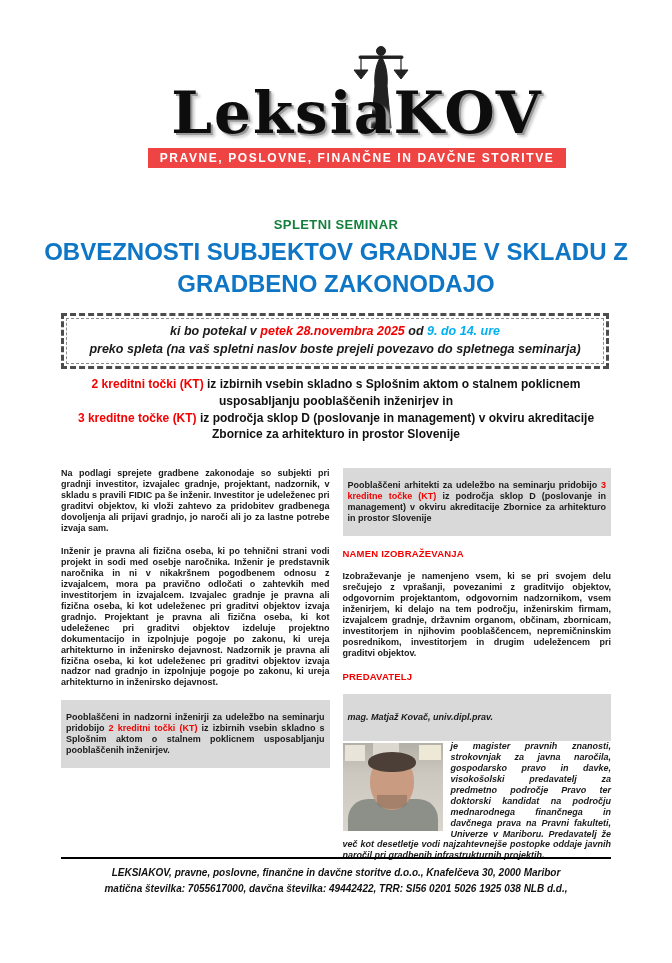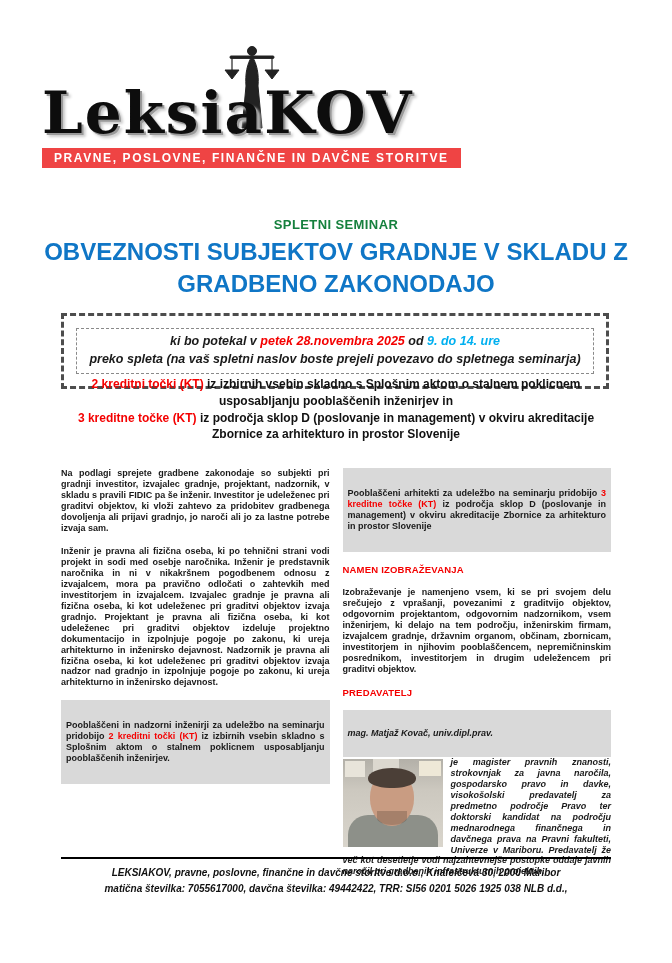--- a/index.html
+++ b/index.html
@@ -7,21 +7,21 @@
   .page{
     position:relative;
     width:672px;height:963px;
     margin:0 auto;
     background:#ffffff;
     font-family:"Liberation Sans", sans-serif;
     color:#1a1a1a;
     overflow:hidden;
   }
   
-  .logo-block{position:absolute;top:78px;left:0;right:0;padding-left:42px;}
+  .logo-block{position:absolute;top:78px;left:0;right:0;text-align:center;padding-left:42px;}
   .brand-wrap{position:relative;display:inline-block;padding-top:6px;}
   .justice-svg{position:absolute;top:-34px;left:50%;transform:translateX(-4px);z-index:0;}
   .brand{
     position:relative;z-index:1;
     font-family:"DejaVu Serif", serif;
     font-weight:bold;font-size:58px;line-height:1;
     letter-spacing:2px;color:#0d0d0d;
     text-shadow:2px 2px 0 #9a9a9a,4px 4px 3px #c9c9c9;
   }
   .tagline-bar{
@@ -33,35 +33,35 @@
   
   .kicker{position:absolute;top:217px;left:0;right:0;text-align:center;
     font-weight:bold;font-size:13px;letter-spacing:.4px;color:#15803d;}
   .title{position:absolute;top:236px;left:50%;transform:translateX(-50%);
     width:600px;text-align:center;
     font-weight:bold;font-size:24px;line-height:1.35;
     color:var(--title_blue,#0f76c6);}
   
   .datebox{position:absolute;top:313px;left:61px;width:548px;
     border:3px dashed #4d4d4d;box-sizing:border-box;}
-  .datebox-inner{border:1px dashed #8a8a8a;margin:12px;padding:3px 6px 5px;
+  .datebox-inner{border:1px dashed #8a8a8a;margin:2px;padding:3px 6px 5px;
     text-align:center;font-weight:bold;font-style:italic;font-size:12.5px;line-height:1.45;}
   .datebox-inner .line{white-space:nowrap;}
   .dt-red{color:var(--red,#fe0000);}
   .dt-cyan{color:var(--time_cyan,#00b0f0);}
   
   .credits{position:absolute;top:376px;left:50%;transform:translateX(-50%);
     width:545px;text-align:center;font-weight:bold;font-size:12px;line-height:1.4;color:#111;}
   .credits .red{color:var(--red,#fe0000);}
   
   .columns{position:absolute;top:456px;left:61px;width:550px;display:flex;gap:13px;}
   .col{flex:1;min-width:0;font-size:9px;font-weight:bold;line-height:1.22;
     text-align:justify;color:#1a1a1a;}
   .col p{margin:12px 0 12px 0;}
-  .gray{background:var(--highlight_gray,#d9d9d9);padding:20px 5px;}
+  .gray{background:var(--highlight_gray,#d9d9d9);padding:12px 5px;}
   .inline-red{color:var(--red,#fe0000);}
   .red-heading{color:var(--red,#fe0000);font-size:9.5px;font-weight:bold;
     margin:12px 0 11px 0;letter-spacing:.2px;}
   .presenter-name{background:var(--highlight_gray,#d9d9d9);padding:18px 5px;
     font-style:italic;font-weight:bold;margin-bottom:0;}
   .bio{font-style:italic;}
   
   .photo{position:relative;float:left;width:100px;height:88px;margin:2px 8px 2px 0;
     background:linear-gradient(180deg,#b3b0a8 0%,#ccc8bf 35%,#d9d5cc 100%);overflow:hidden;}
   .photo .pane1{position:absolute;top:2px;left:2px;width:20px;height:16px;background:#e8e4da;}

